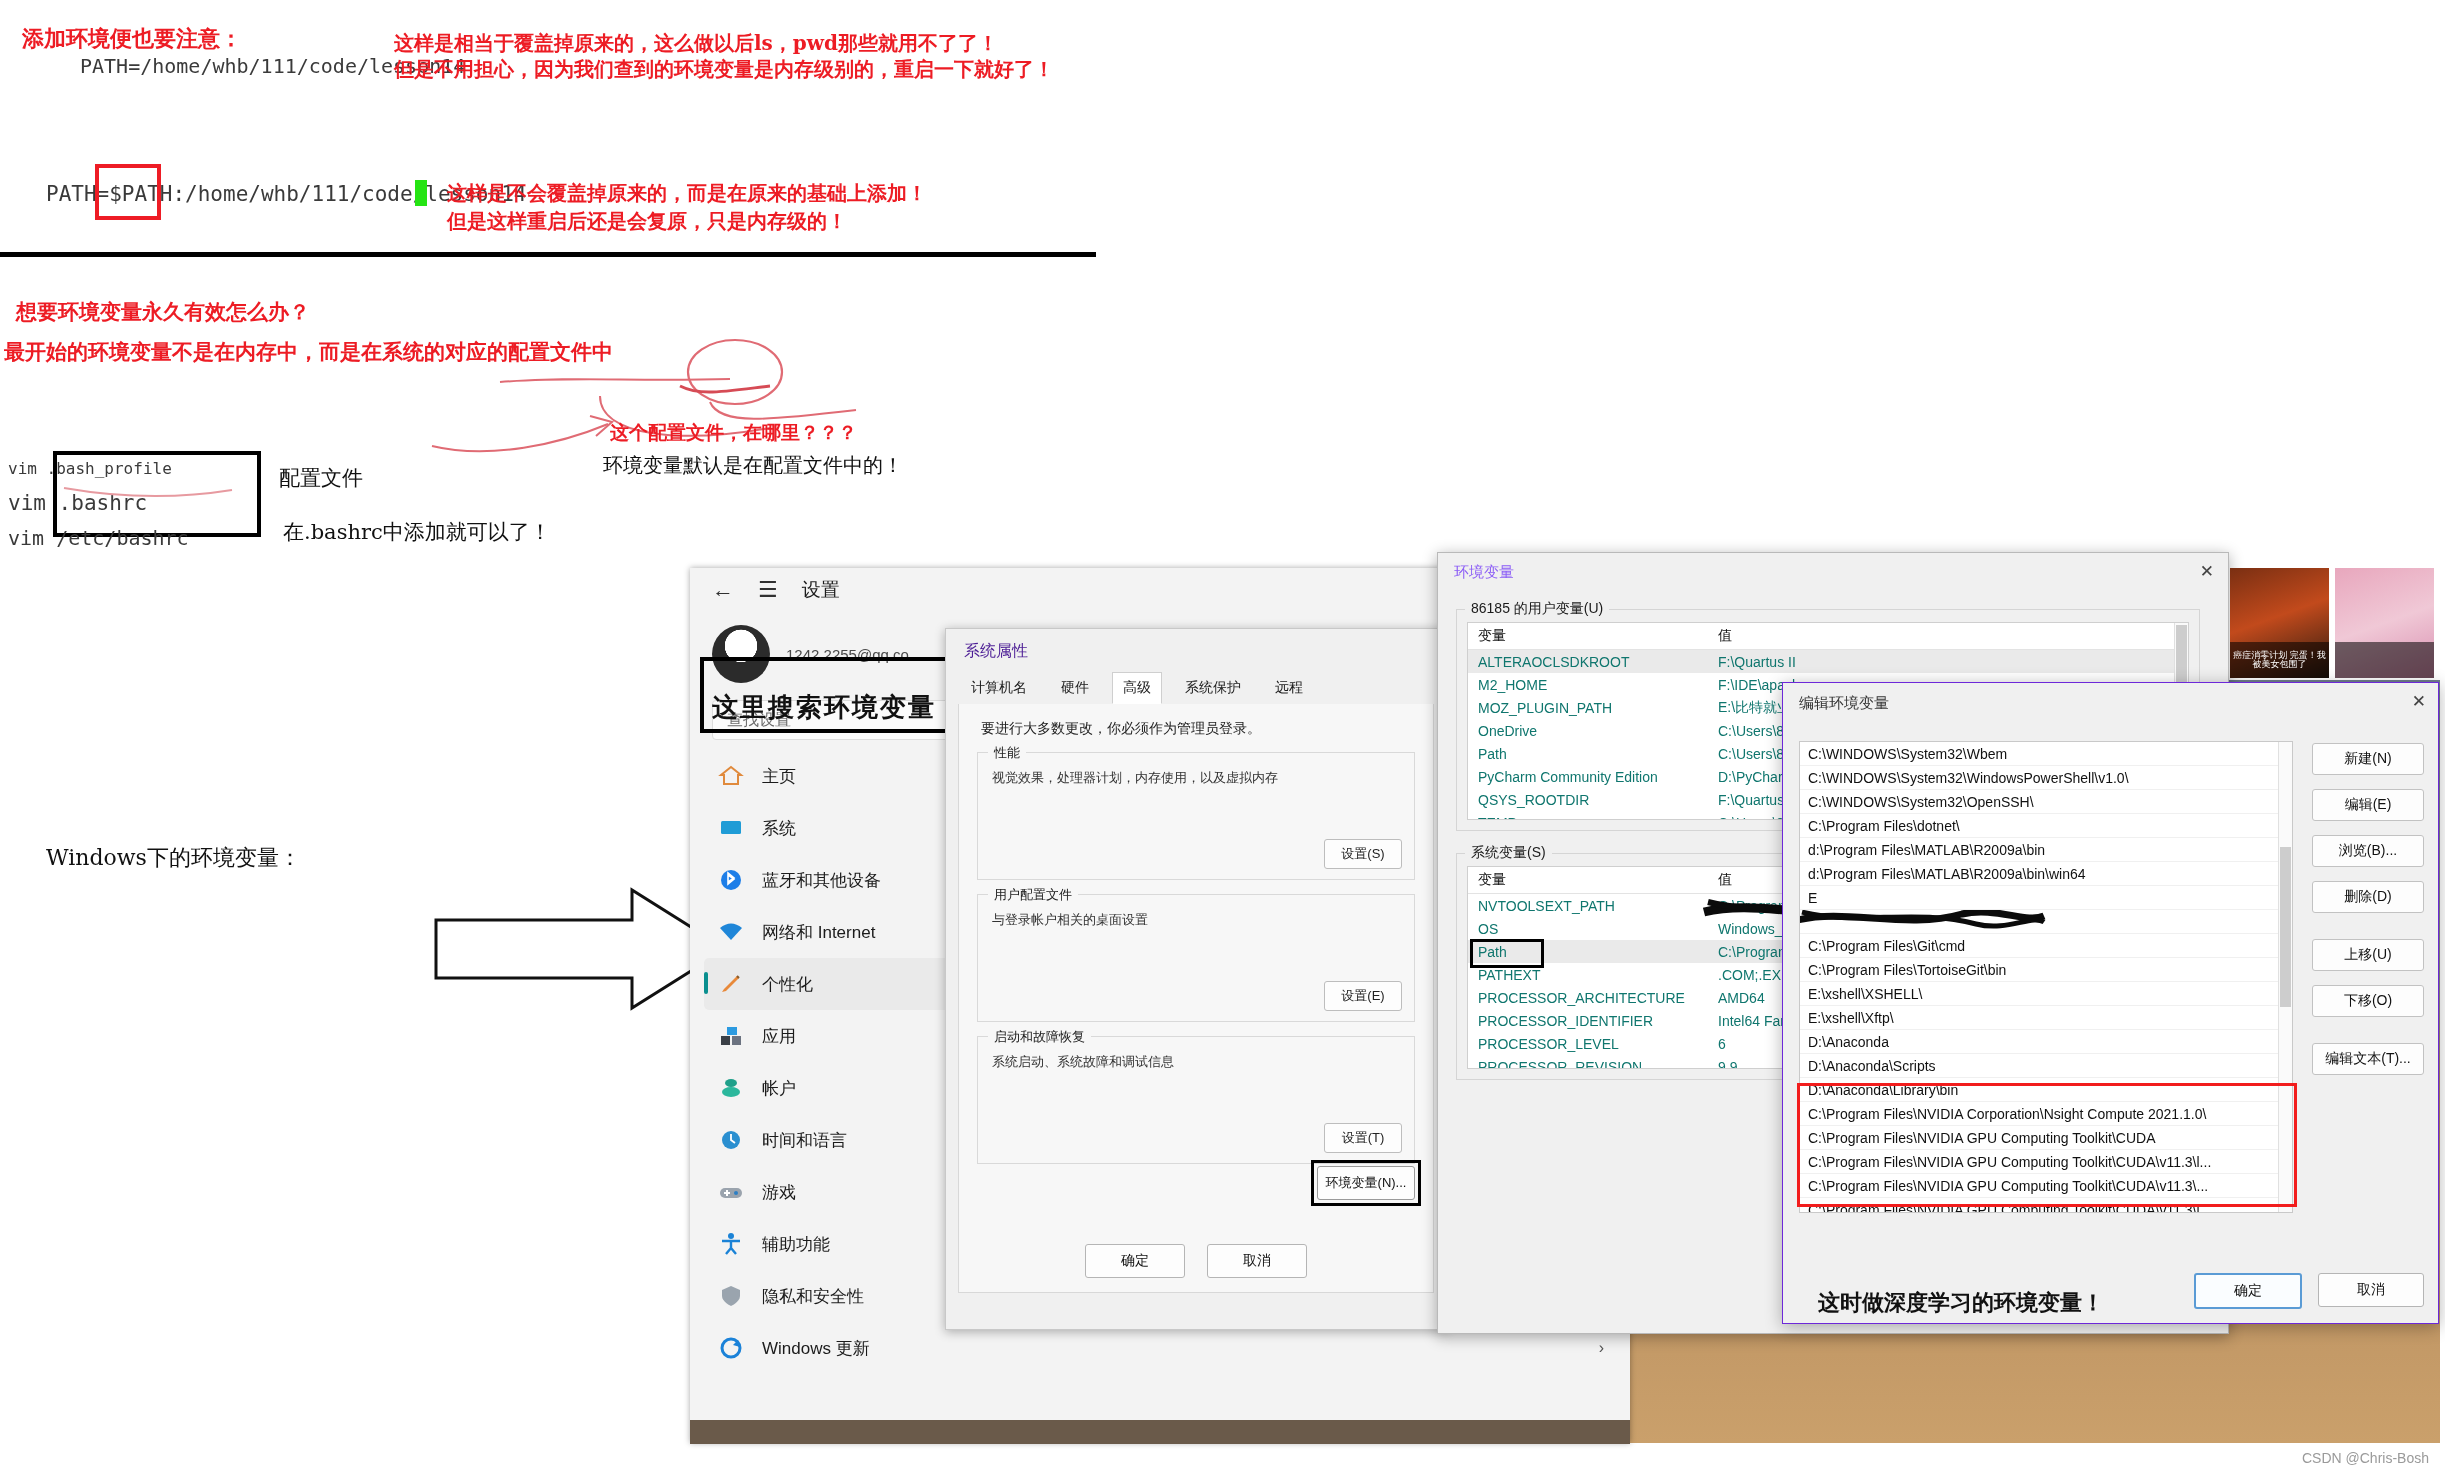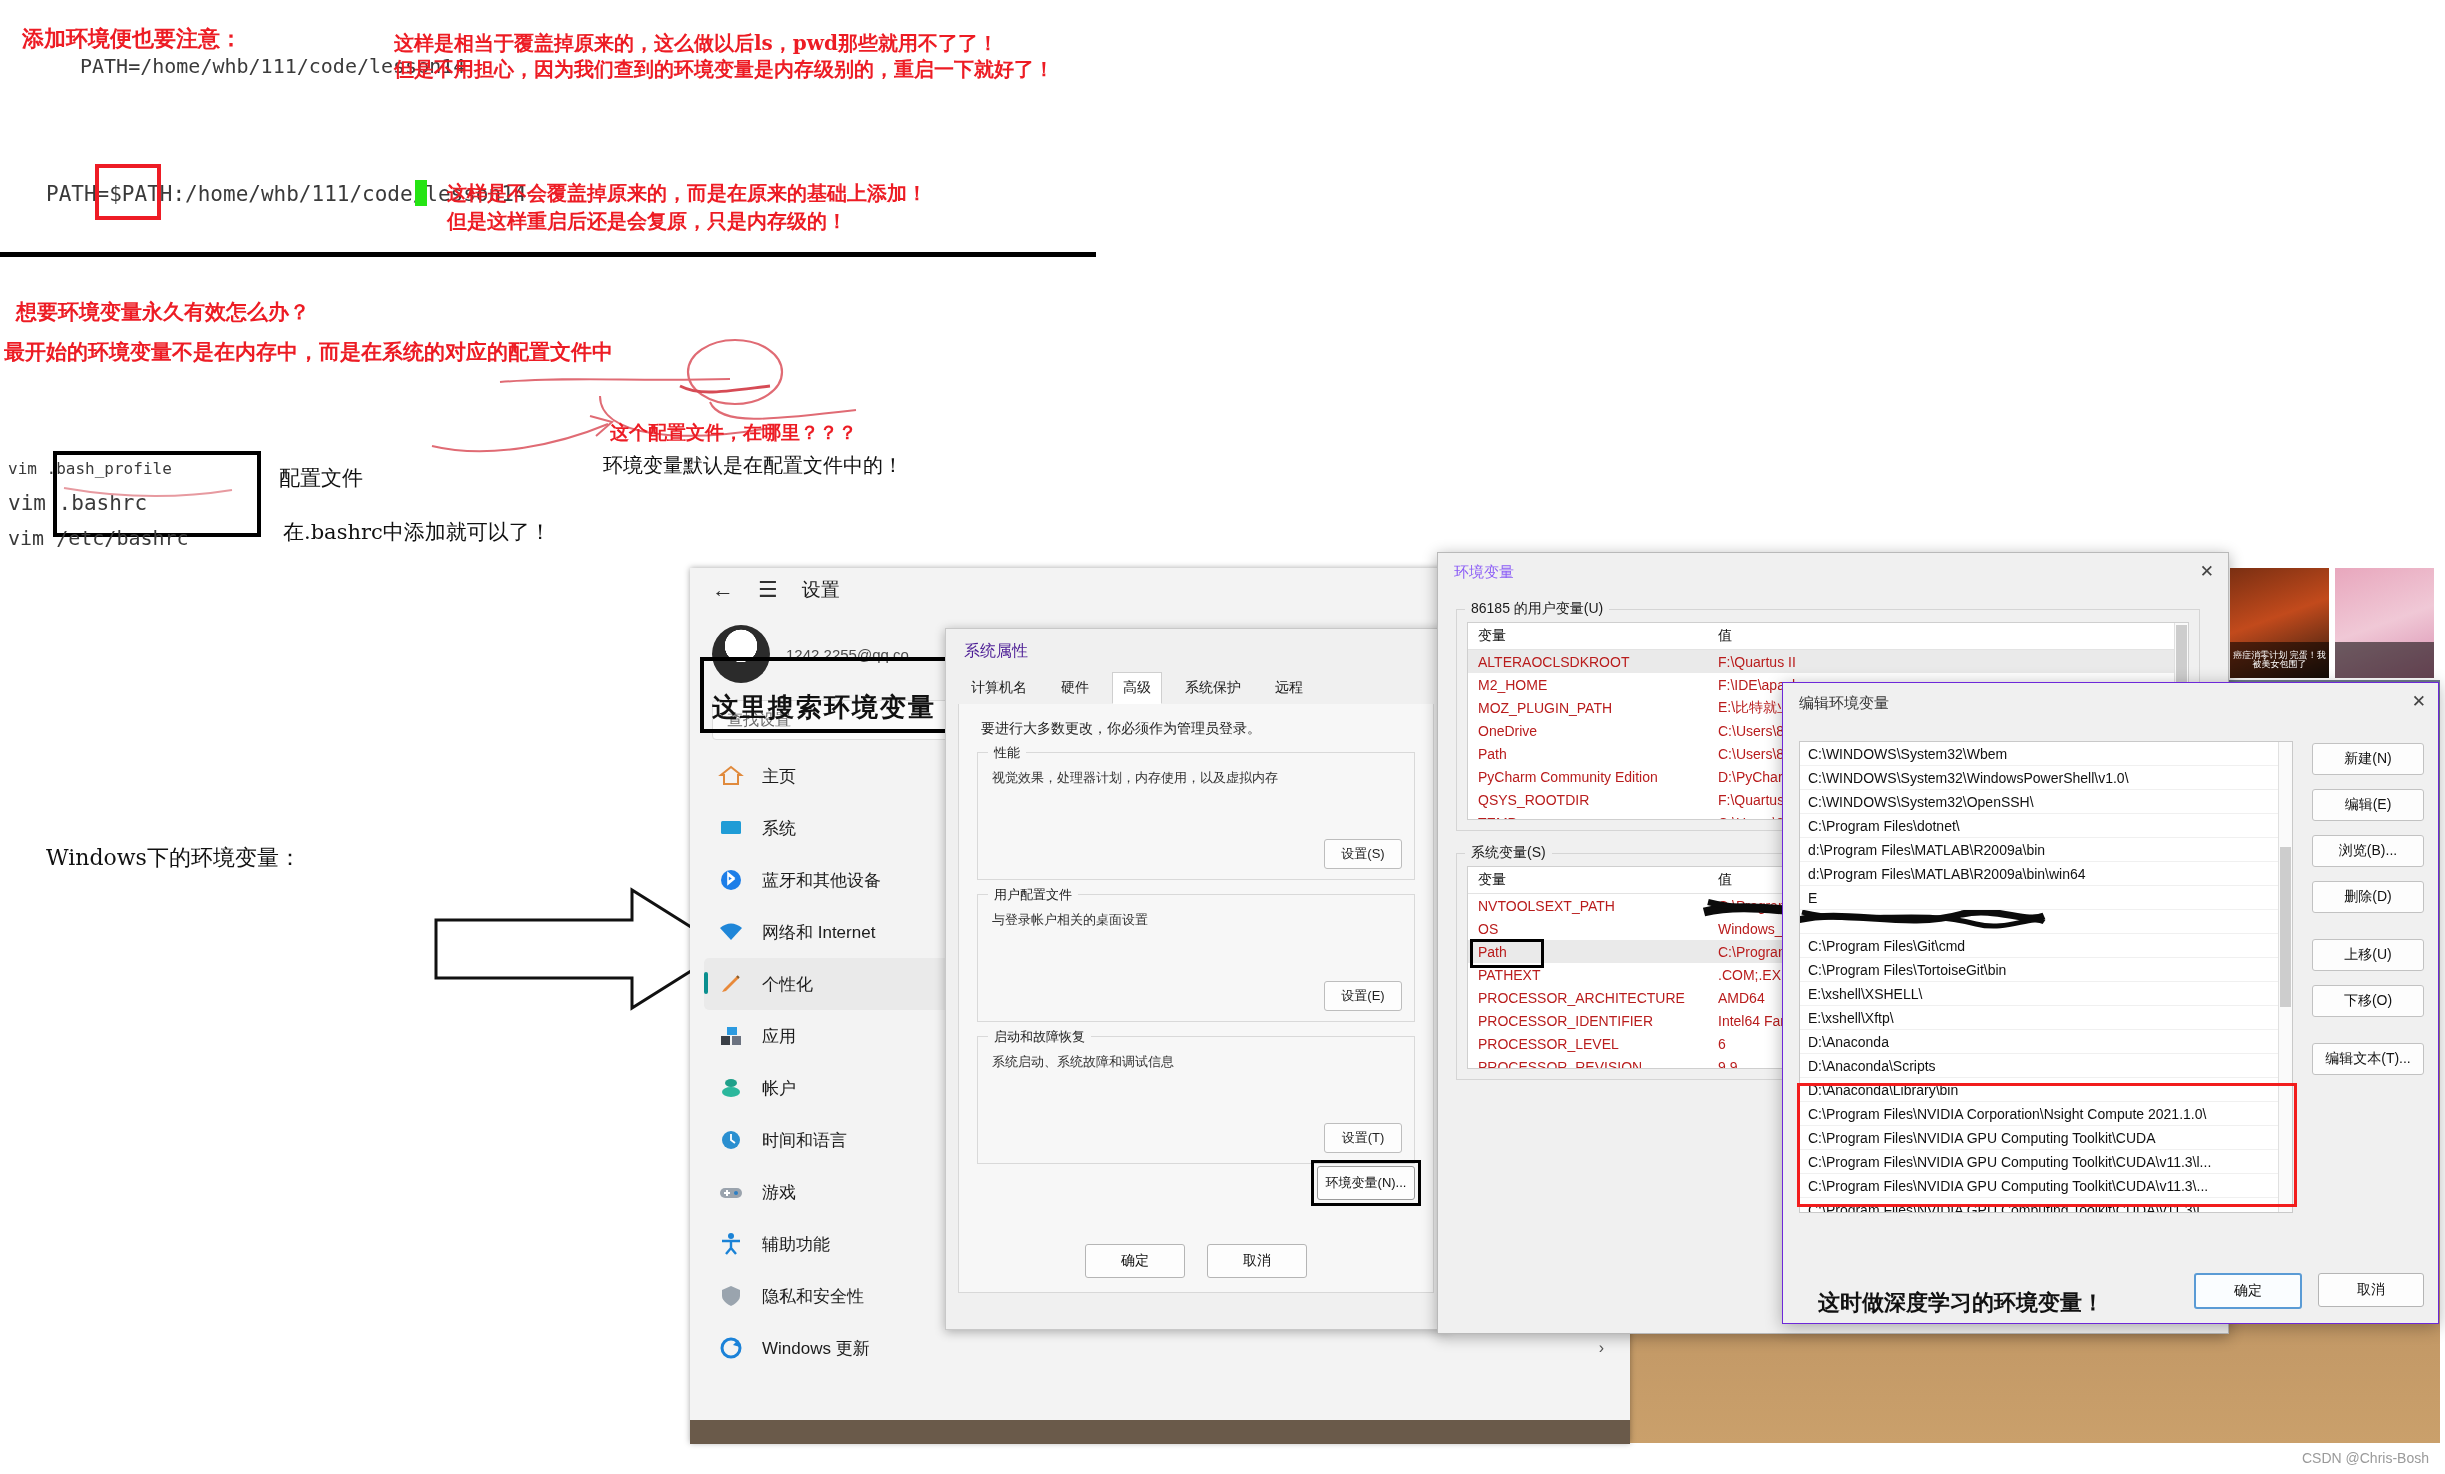--- a/index.html
+++ b/index.html
@@ -70,21 +70,21 @@
     box-shadow:0 3px 14px rgba(0,0,0,.32);
   }
   #envdlg .ed-title{font-size:15px;color:#8b5cf6;padding:10px 0 0 16px;}
   .ed-close{position:absolute;right:14px;top:8px;font-size:17px;color:#444;}
   .ed-grp{position:absolute;left:18px;width:742px;border:1px solid #d5d5d5;}
   .ed-grp-lb{position:absolute;top:-10px;left:8px;background:#f0f0f0;padding:0 6px;font-size:14px;color:#1a1a1a;}
   .tbl{position:absolute;left:10px;top:12px;right:10px;bottom:10px;background:#fff;border:1px solid #cfcfcf;overflow:hidden;}
   .tbl-head{display:flex;height:26px;border-bottom:1px solid #e3e3e3;font-size:14px;color:#111;}
   .tbl-head div{padding:4px 0 0 10px;}
   .col1{width:230px;}
-  .trow{display:flex;height:23px;font-size:14px;color:#b91c1c;align-items:center;}
+  .trow{display:flex;height:23px;font-size:14px;color:#0f766e;align-items:center;}
   .trow.sel{background:#eaeaea;}
   .trow div{padding-left:10px;overflow:hidden;white-space:nowrap;}
   .path-hl{position:absolute;border:3px solid #000;}
   .scrollv{position:absolute;right:0;top:0;width:13px;bottom:0;background:#fafafa;border-left:1px solid #e0e0e0;}
   .scrollv .thumb{position:absolute;left:1px;width:11px;background:#cdcdcd;}
   
   #editdlg{
     left:1782px;top:682px;width:655px;height:640px;background:#f0f0f0;border:1px solid #6d28d9;
     box-shadow:0 3px 16px rgba(0,0,0,.3);
   }

